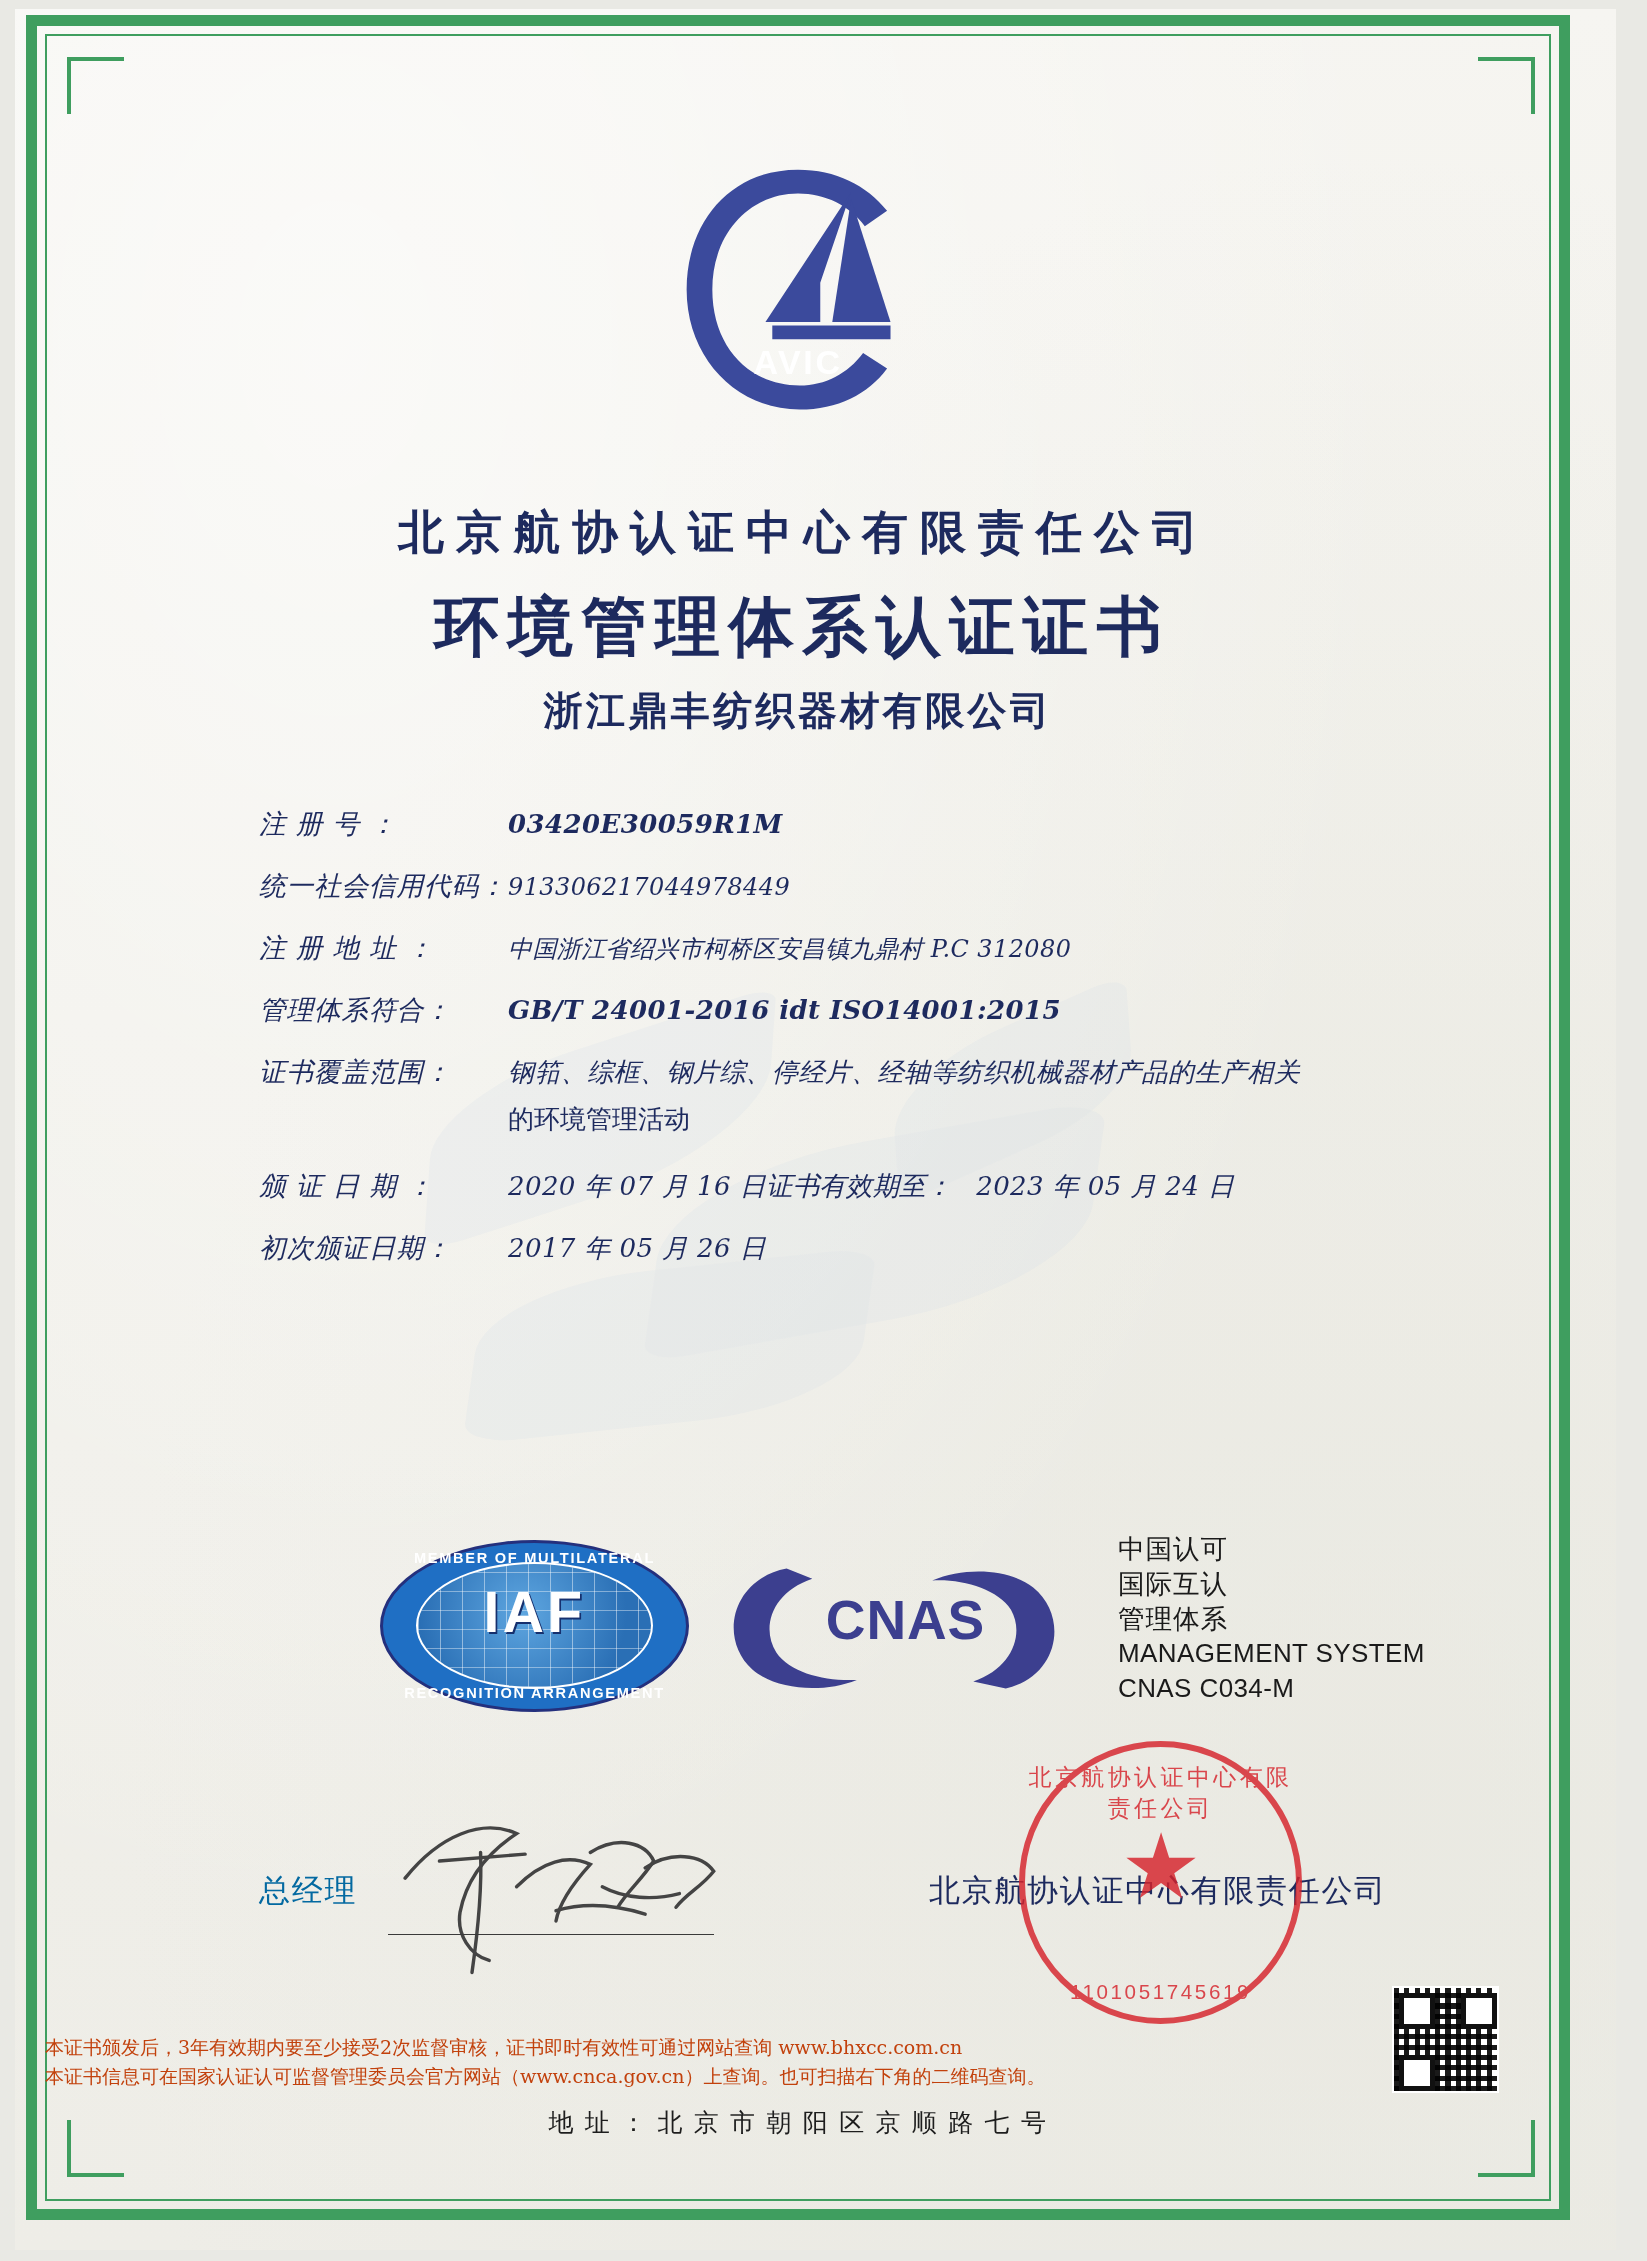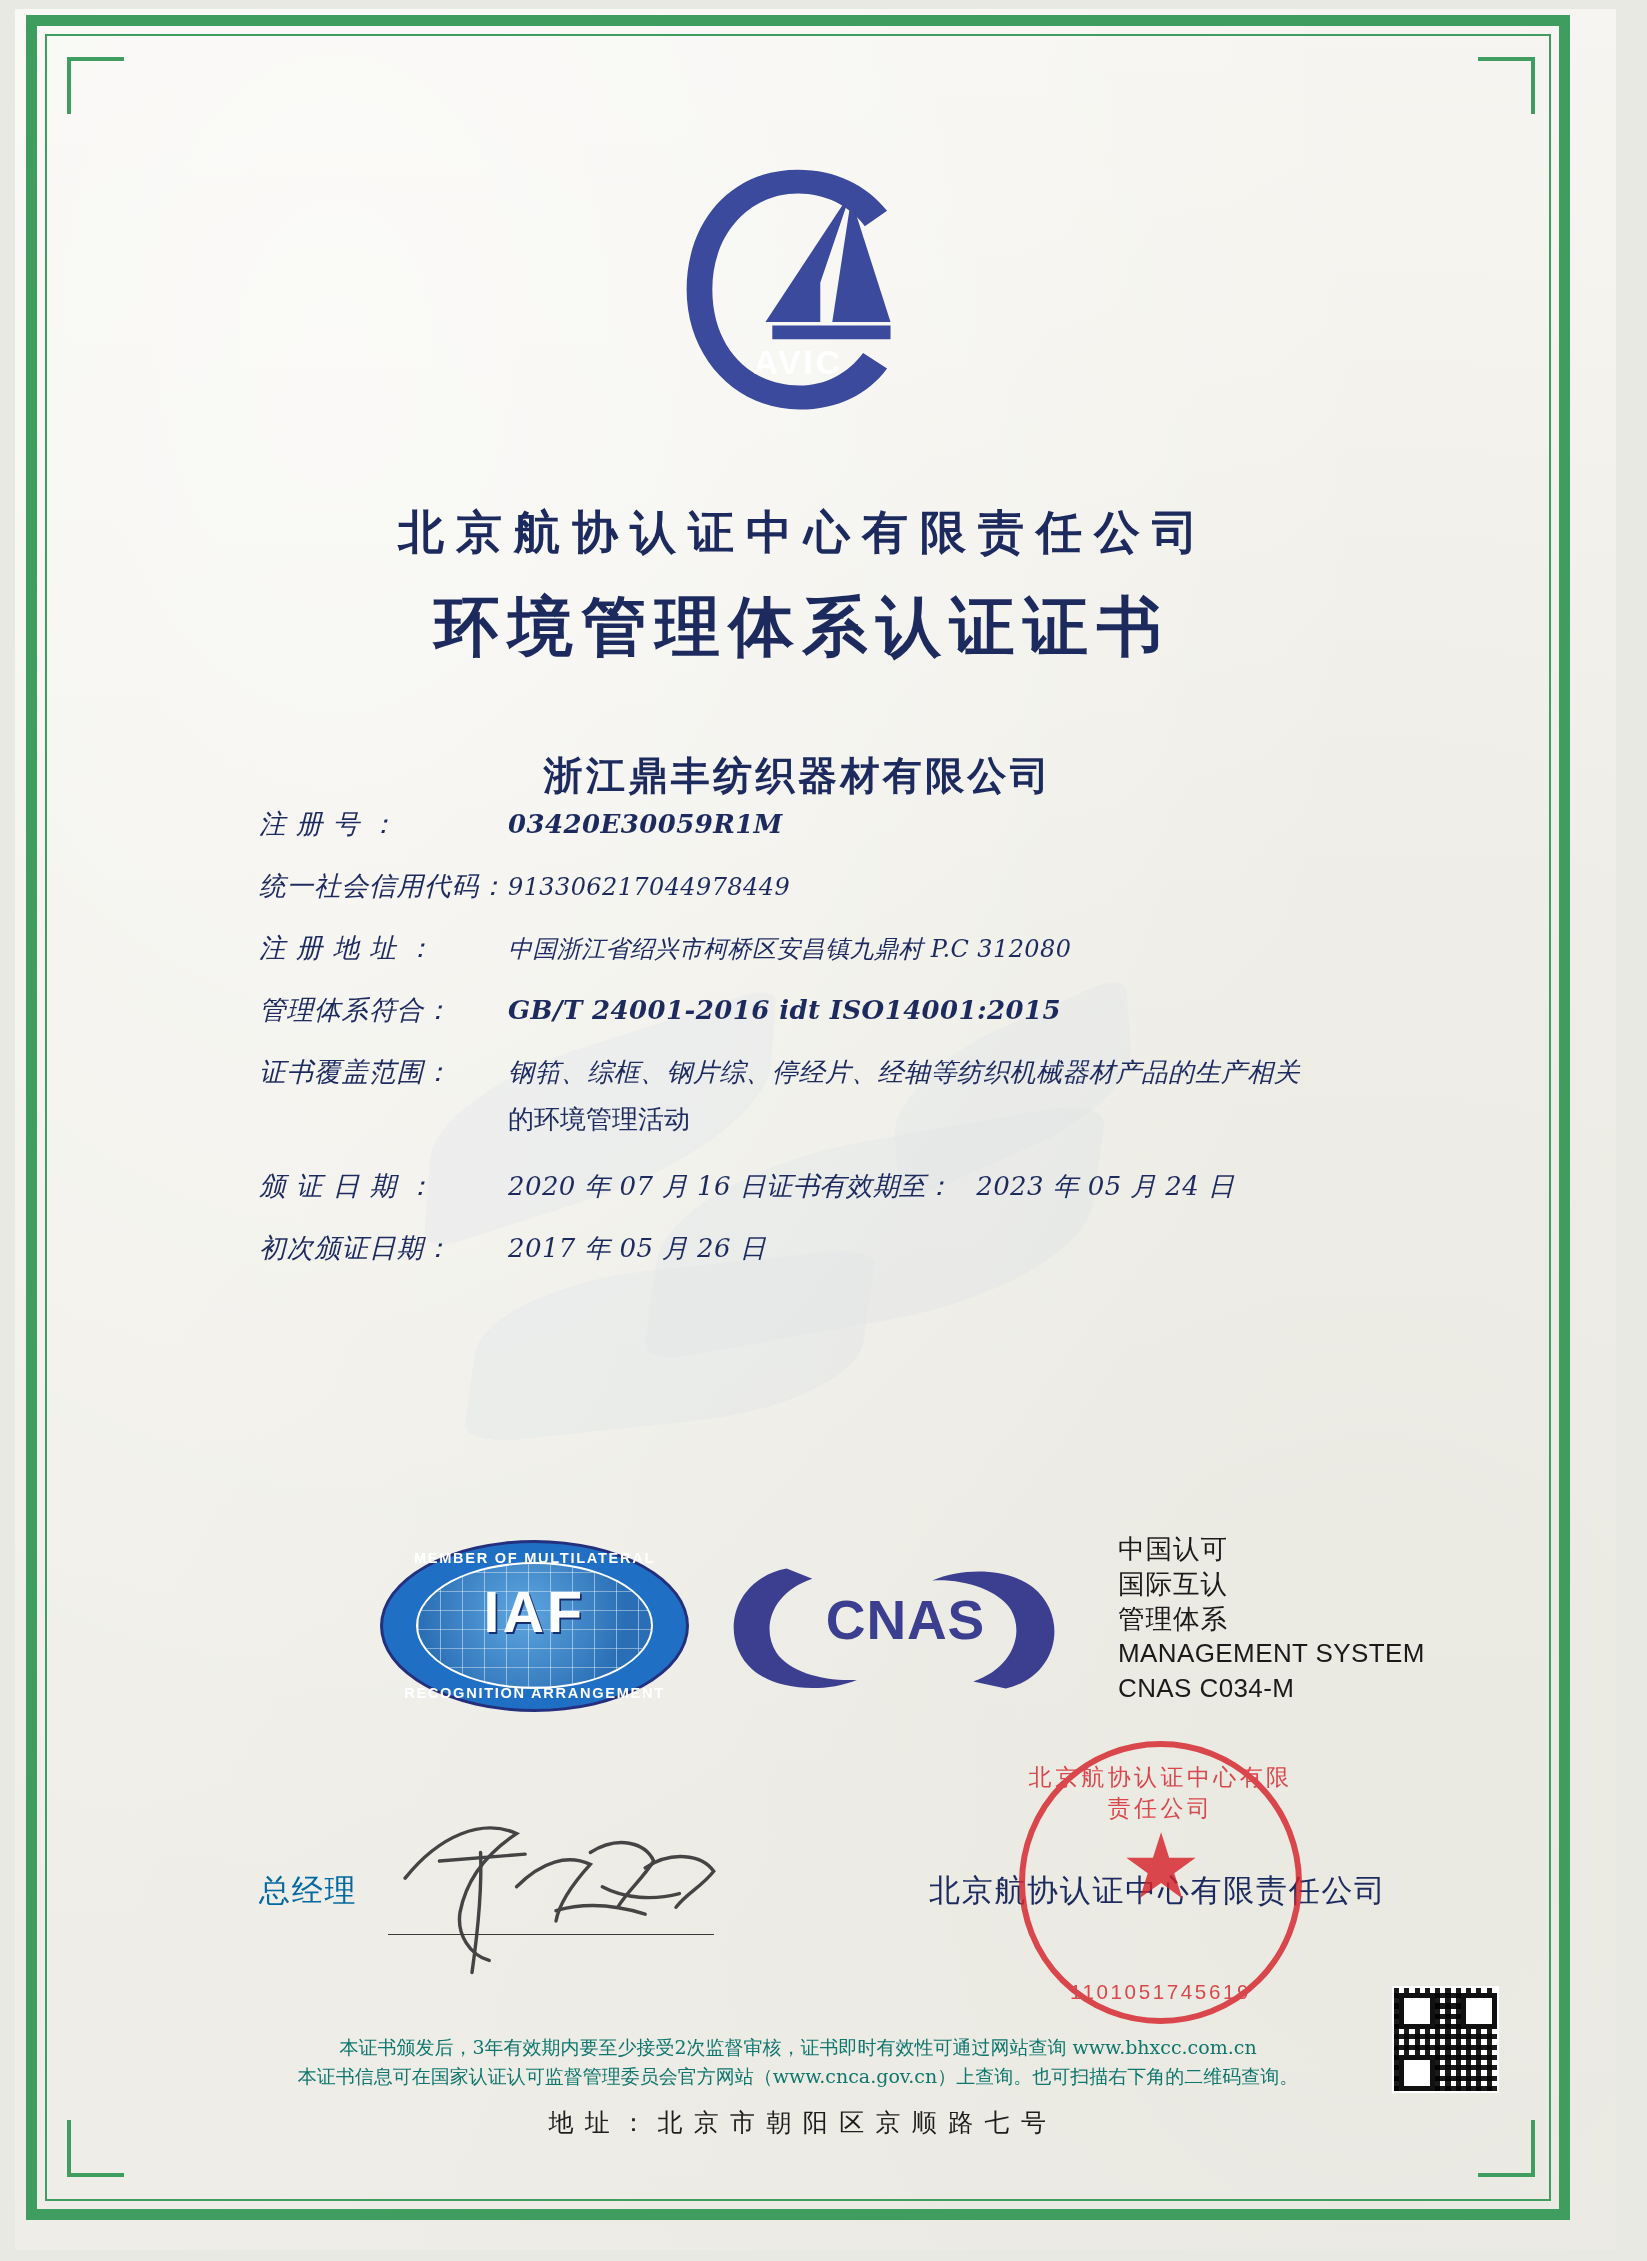--- a/index.html
+++ b/index.html
@@ -136,21 +136,21 @@
     text-align: center;
     font-size: 65px;
     letter-spacing: 8.6px;
     color: #1d2a5e;
     font-family: "DejaVu Sans", sans-serif;
     font-weight: bold;
     text-indent: 8.6px;
   }
   .company-name {
     position: absolute;
-    top: 715px;
+    top: 650px;
     left: 0; right: 0;
     text-align: center;
     font-size: 39px;
     letter-spacing: 3.4px;
     color: #1d2a5e;
     font-family: "DejaVu Serif", serif;
     font-weight: 600;
   }
 
   
@@ -393,22 +393,21 @@
   }
   .qr-mark.a { left: 5.1px;  top: 5.1px; }
   .qr-mark.b { left: 67px; top: 5.1px; }
   .qr-mark.c { left: 5.1px;  top: 67px; }
 
   
   .footnotes {
     position: absolute;
     left: 0; right: 0;
     top: 1999px;
-    text-align: center;
-    color: #0f766e;
+    color: #c2410c;
   }
   .footnotes div {
     font-size: 19px;
     line-height: 29px;
     font-family: "DejaVu Serif", serif;
   }
   .footer-address {
     position: absolute;
     left: 0; right: 0;
     top: 2072px;

